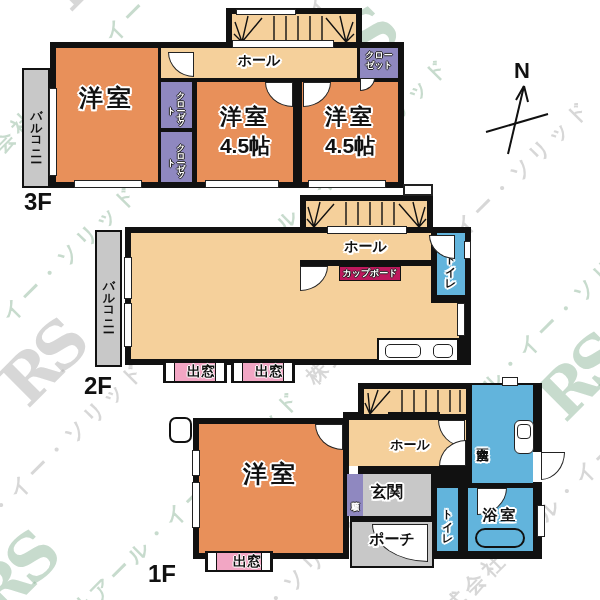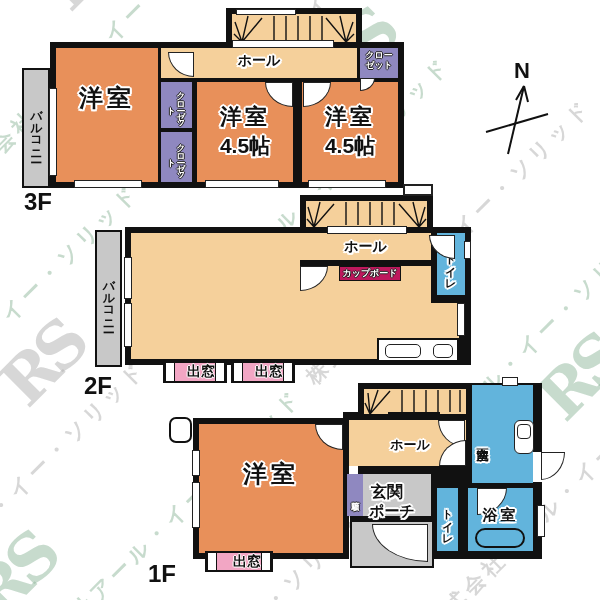--- a/index.html
+++ b/index.html
@@ -240,19 +240,19 @@
     <i class="cap"></i>
     <span class="blab">出窓</span>
     <i class="cap"></i>
   </div>
 
   <div class="abs z1" style="left:199px;top:458px;width:144px">
     <div class="lbl" style="font-size:24px;letter-spacing:4px">洋室</div>
   </div>
   <div class="abs lbl z1" style="left:364px;top:436px;width:92px;font-size:13px">ホール</div>
   <div class="abs lbl z1" style="left:363px;top:482px;width:48px;font-size:16px">玄関</div>
-  <div class="abs lbl z1" style="left:350px;top:502px;width:84px;font-size:15px">ポーチ</div>
+  <div class="abs lbl z1" style="left:350px;top:530px;width:84px;font-size:15px">ポーチ</div>
   <div class="abs lbl z1" style="left:468px;top:506px;width:65px;font-size:15px;letter-spacing:3px">浴室</div>
   <div class="abs lbl vtext z1" style="left:476px;top:408px;height:62px;font-size:12px">洗面室</div>
   <div class="abs lbl vtext z1" style="left:441px;top:492px;height:56px;font-size:11px">トイレ</div>
   <div class="abs floorlab z1" style="left:148px;top:560px">1F</div>
 
 </div>
 
 </body></html>

